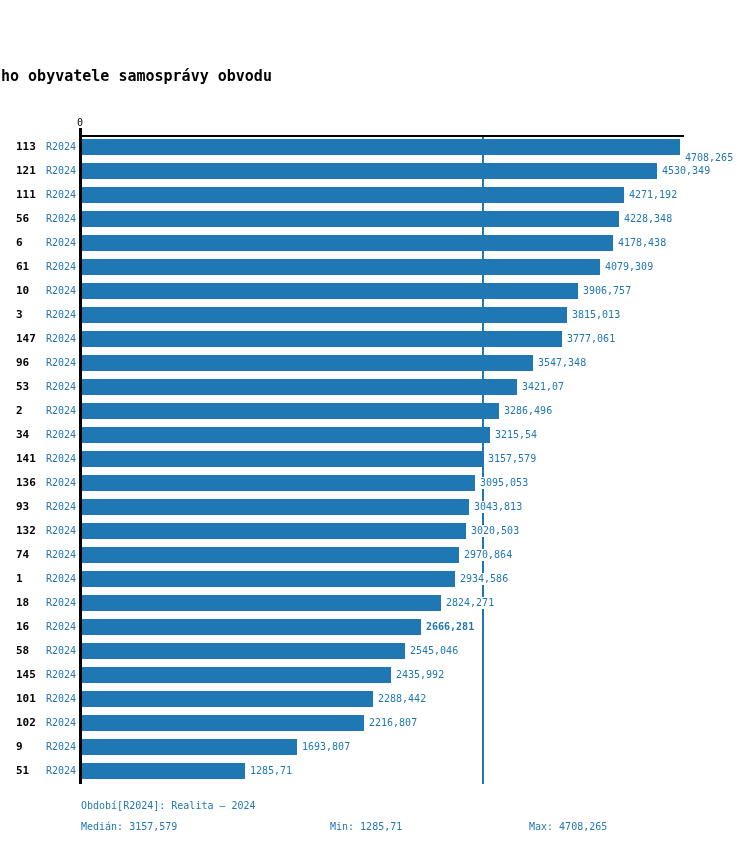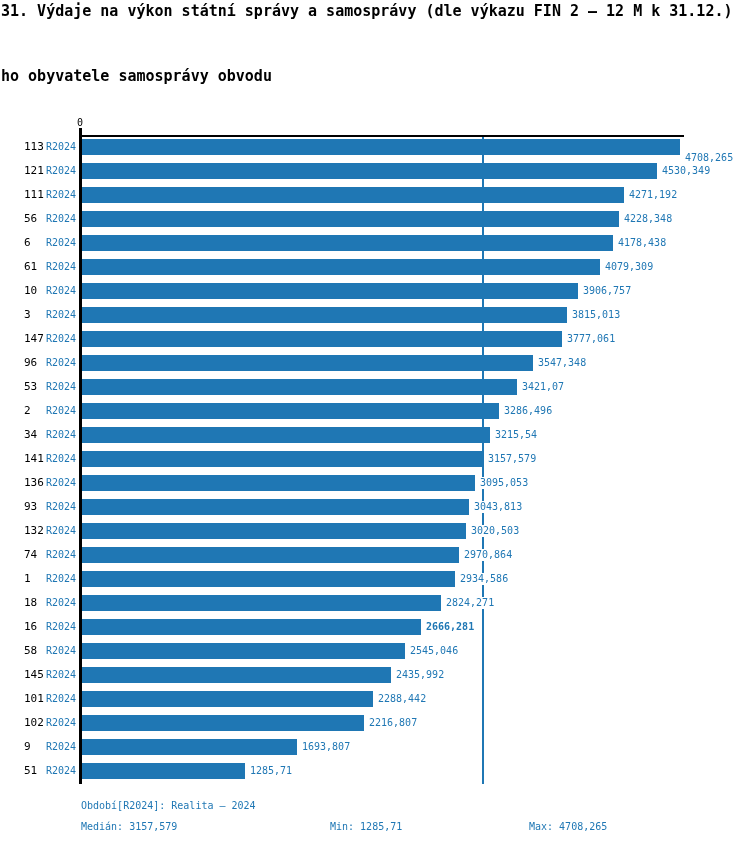--- a/index.html
+++ b/index.html
@@ -9,36 +9,35 @@
   }
   .abs{position:absolute;white-space:pre;}
   .h-title{left:1px;top:3px;font-size:15px;font-weight:bold;line-height:17px;}
   .h-sub1{left:1px;top:44px;font-size:15px;font-weight:bold;line-height:17px;}
   .h-sub2{left:1px;top:68px;font-size:15px;font-weight:bold;line-height:17px;}
   .h-meta{left:1px;top:90px;font-size:9.5px;line-height:12px;color:#000;}
   .zero-label{left:80px;top:117px;transform:translateX(-50%);font-size:10px;line-height:12px;}
   .x-axis-line{left:79px;top:135px;width:605px;height:2px;background:#000;z-index:3;}
   .y-axis-line{left:79px;top:128px;width:3px;height:656px;background:#000;z-index:3;}
   .median-line{left:482px;top:137px;width:2px;height:647px;background:#1f77b4;z-index:0;}
-  .row-num{left:24px;font-size:11px;font-weight:normal;line-height:12px;color:#000;z-index:2;}
+  .row-num{left:16px;font-size:11px;font-weight:bold;line-height:12px;color:#000;z-index:2;}
   .row-series{left:46px;font-size:10px;line-height:12px;color:#1f77b4;z-index:2;}
   .bar{left:82px;height:16px;background:#1f77b4;z-index:1;}
   .bar-value{font-size:10px;line-height:12px;color:#1f77b4;background:#fff;z-index:2;padding:0 1px;}
   .ft{font-size:10px;line-height:12px;color:#1f77b4;}
   .ft-period{left:81px;top:800px;}
   .ft-median{left:81px;top:821px;}
   .ft-min{left:330px;top:821px;}
   .ft-max{left:529px;top:821px;}
 </style>
 </head>
 <body>
 
 <div class="page">
 
-  <div class="abs h-title">31. Výdaje na výkon státní správy a samosprávy (dle výkazu FIN 2 – 12 M k 31.12.)</div>
   <div class="abs h-sub2">ho obyvatele samosprávy obvodu</div>
 
   <div>
     <div class="abs zero-label">0</div>
     <div class="abs x-axis-line"></div>
     <div class="abs y-axis-line"></div>
     <div class="abs median-line" id="median-line" style="left: 482px; background: rgb(31, 119, 180);"></div>
     <div id="rows">
         <div>
           <span class="abs row-num" style="top: 141px;">113</span>

